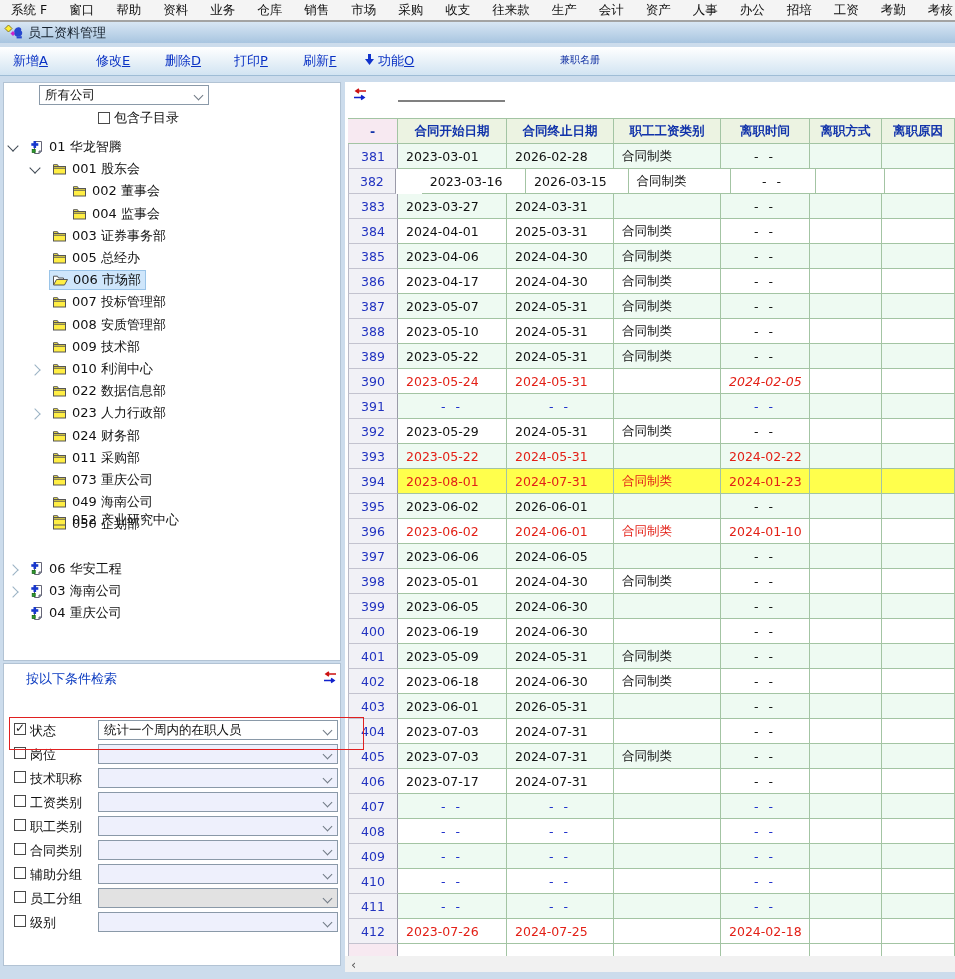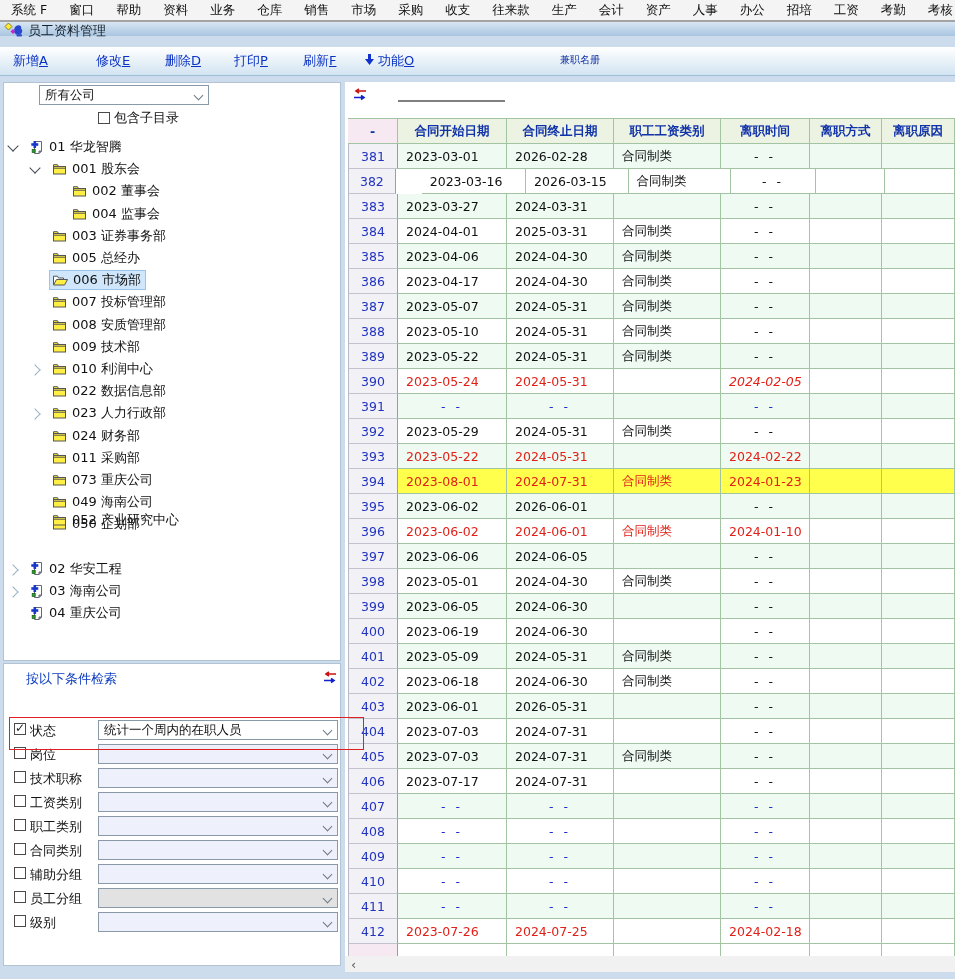--- a/index.html
+++ b/index.html
@@ -6,22 +6,22 @@
   body{
     width:955px;height:979px;position:relative;overflow:hidden;
     background:#ccdcec;font-family:"DejaVu Sans",sans-serif;color:#111;
     -webkit-font-smoothing:none;
   }
   
   .menubar{position:absolute;top:0;left:0;width:955px;height:20px;background:#f4f4f4;
     border-bottom:6px solid #a3a3a3;display:flex;align-items:center;white-space:nowrap;overflow:hidden}
   .menu-item{padding:0 11px;font-size:12.5px;color:#101010;cursor:default}
   
-  .titlebar{position:absolute;top:22px;left:0;width:955px;height:14px;
-    background:linear-gradient(#d8e6f4,#a8c5e0);display:flex;align-items:flex-start;padding-left:4px;box-sizing:border-box}
+  .titlebar{position:absolute;top:22px;left:0;width:955px;height:21px;
+    background:linear-gradient(#d8e6f4,#a8c5e0);display:flex;align-items:center;padding-left:4px;box-sizing:border-box}
   .title-icon{width:20px;height:17px;margin-right:4px;flex:0 0 auto}
   .title-text{font-size:13px;color:#15202c}
   
   .toolbar{position:absolute;top:47px;left:0;width:955px;height:28px;
     background:linear-gradient(#ffffff,#d2e4f2);border-bottom:1px solid #9fbdd6}
   .tbtn{position:absolute;top:5px;font-size:13px;color:#0a32c4;cursor:default;display:flex;align-items:center;gap:3px}
   .tbtn u{text-decoration:underline}
   .toolbar-link{position:absolute;top:6px;left:560px;font-size:10px;color:#0a2aa0}
   
   .panel{position:absolute;background:#ffffff;border:1px solid #b2c3d4;box-sizing:border-box}
@@ -397,21 +397,21 @@
         <span class="nodebox" style="left: 24px;">
           <span style="display: inline-flex;">
             <svg width="14" height="15" viewBox="0 0 14 15">
               <path d="M4.5 1.5 h7 v9.5 l-2.5 2.5 h-4.5 z" fill="#fff" stroke="#667"></path>
               <path d="M11.5 11 h-2.5 v2.5 z" fill="#9ab8d8" stroke="#667"></path>
               <rect x="3.5" y="1" width="2.6" height="7" fill="#1838cc"></rect>
               <rect x="1.3" y="3.2" width="7" height="2.6" fill="#1838cc"></rect>
               <rect x="2.2" y="9.4" width="3" height="3" fill="#2d9a2d" stroke="#176617" stroke-width="0.8"></rect>
             </svg>
           </span>
-          <span>02 华安工程</span>
+          <span>06 华安工程</span>
         </span>
       </div>
       <div class="tree-row" style="top: 498px;">
         <span class="tree-arrow right" style="left: 5px;"></span>
         <span class="nodebox" style="left: 24px;">
           <span style="display: inline-flex;">
             <svg width="14" height="15" viewBox="0 0 14 15">
               <path d="M4.5 1.5 h7 v9.5 l-2.5 2.5 h-4.5 z" fill="#fff" stroke="#667"></path>
               <path d="M11.5 11 h-2.5 v2.5 z" fill="#9ab8d8" stroke="#667"></path>
               <rect x="3.5" y="1" width="2.6" height="7" fill="#1838cc"></rect>

